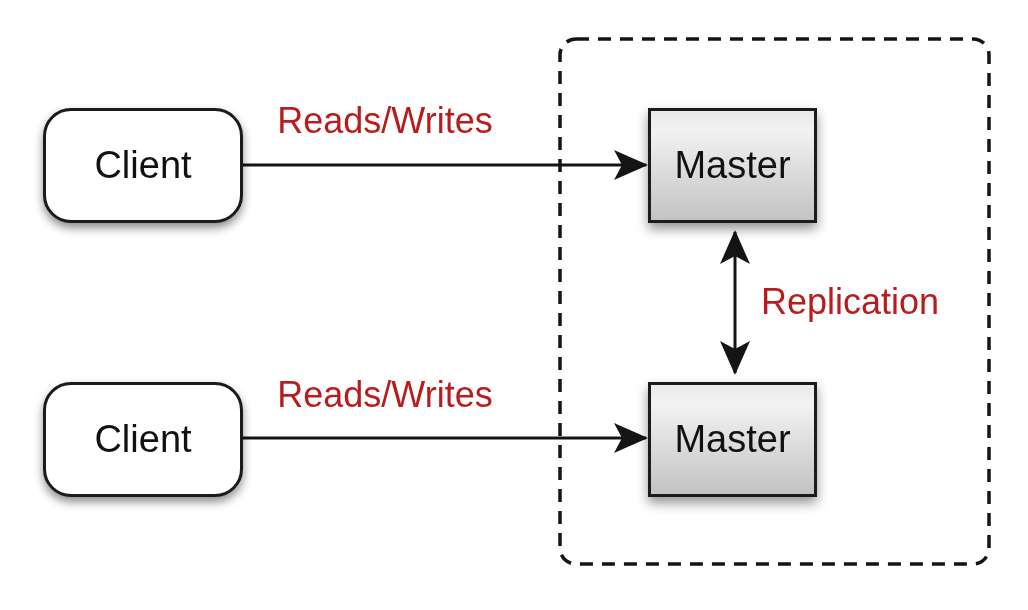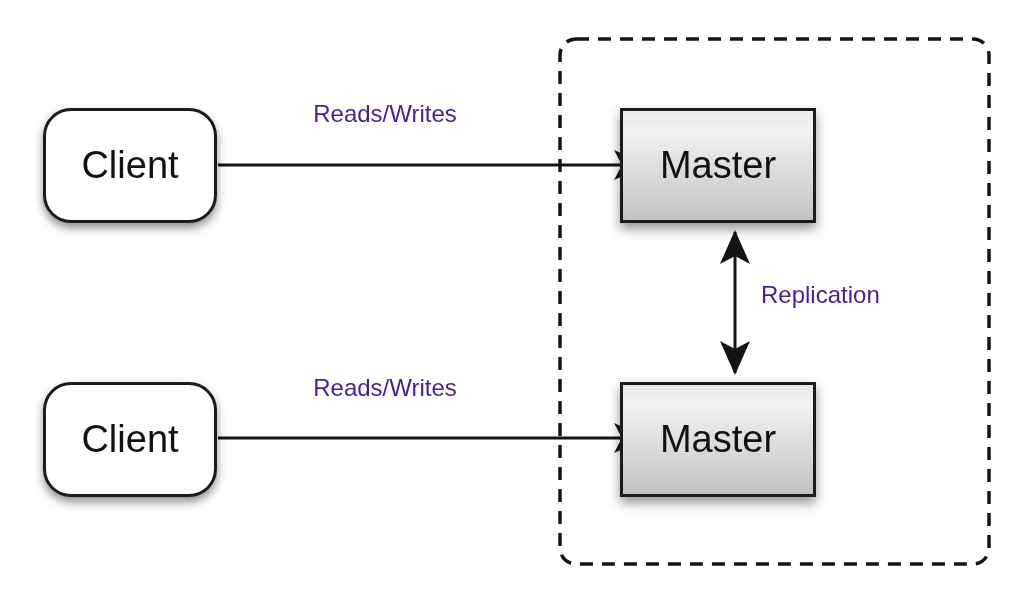--- a/index.html
+++ b/index.html
@@ -27,41 +27,41 @@
     display: flex;
     align-items: center;
     justify-content: center;
     box-sizing: border-box;
     font-size: 38px;
     color: #111111;
     border: 3px solid #1b1b1b;
   }
   .client {
     left: 43px;
-    width: 174px;
+    width: 200px;
     height: 115px;
     border-radius: 28px;
     background: #ffffff;
     box-shadow: 0 5px 10px rgba(0,0,0,0.45);
   }
   .client.pos-top { top: 108px; }
   .client.pos-bottom { top: 382px; }
   .master {
-    left: 620px;
-    width: 196px;
+    left: 648px;
+    width: 169px;
     height: 115px;
     background: linear-gradient(180deg, #e9e9e9 0%, #f2f2f2 18%, #dcdcdc 55%, #c3c3c3 100%);
     box-shadow: 0 6px 11px rgba(0,0,0,0.42);
   }
   .master.pos-top { top: 108px; }
   .master.pos-bottom { top: 382px; }
   .edge-label {
     position: absolute;
-    font-size: 24px;
-    color: #4c1d95;
+    font-size: 36px;
+    color: #b91c1c;
     white-space: nowrap;
   }
   .edge-label.rw {
     left: 385px;
     transform: translateX(-50%);
   }
   .edge-label.rw-top { top: 100px; }
   .edge-label.rw-bottom { top: 374px; }
   .edge-label.replication-label {
     left: 761px;

